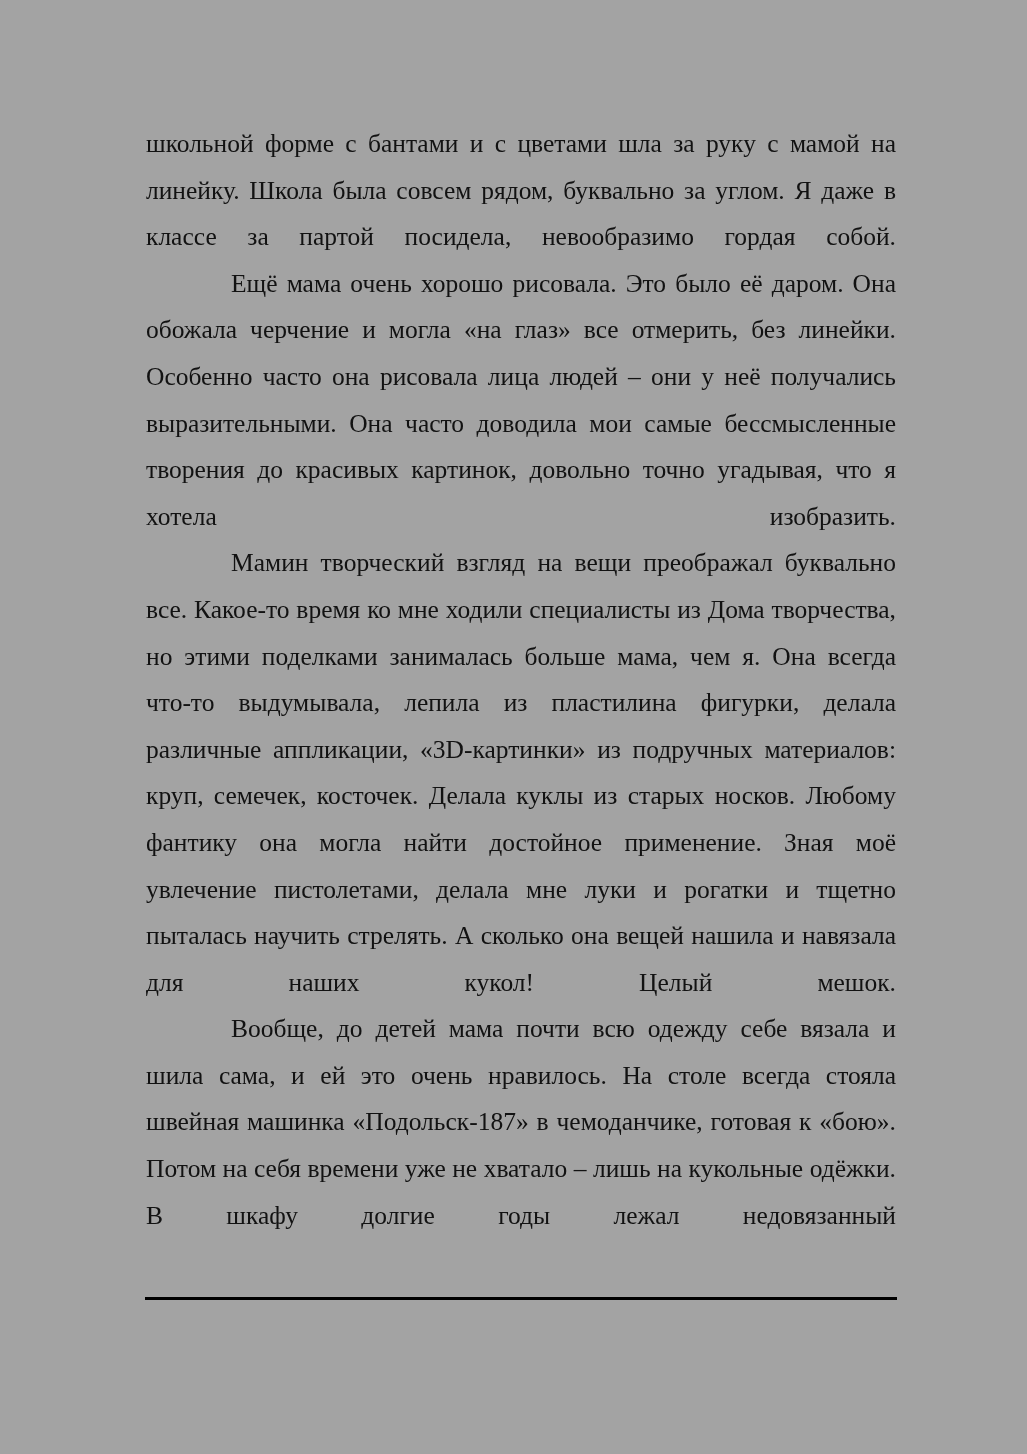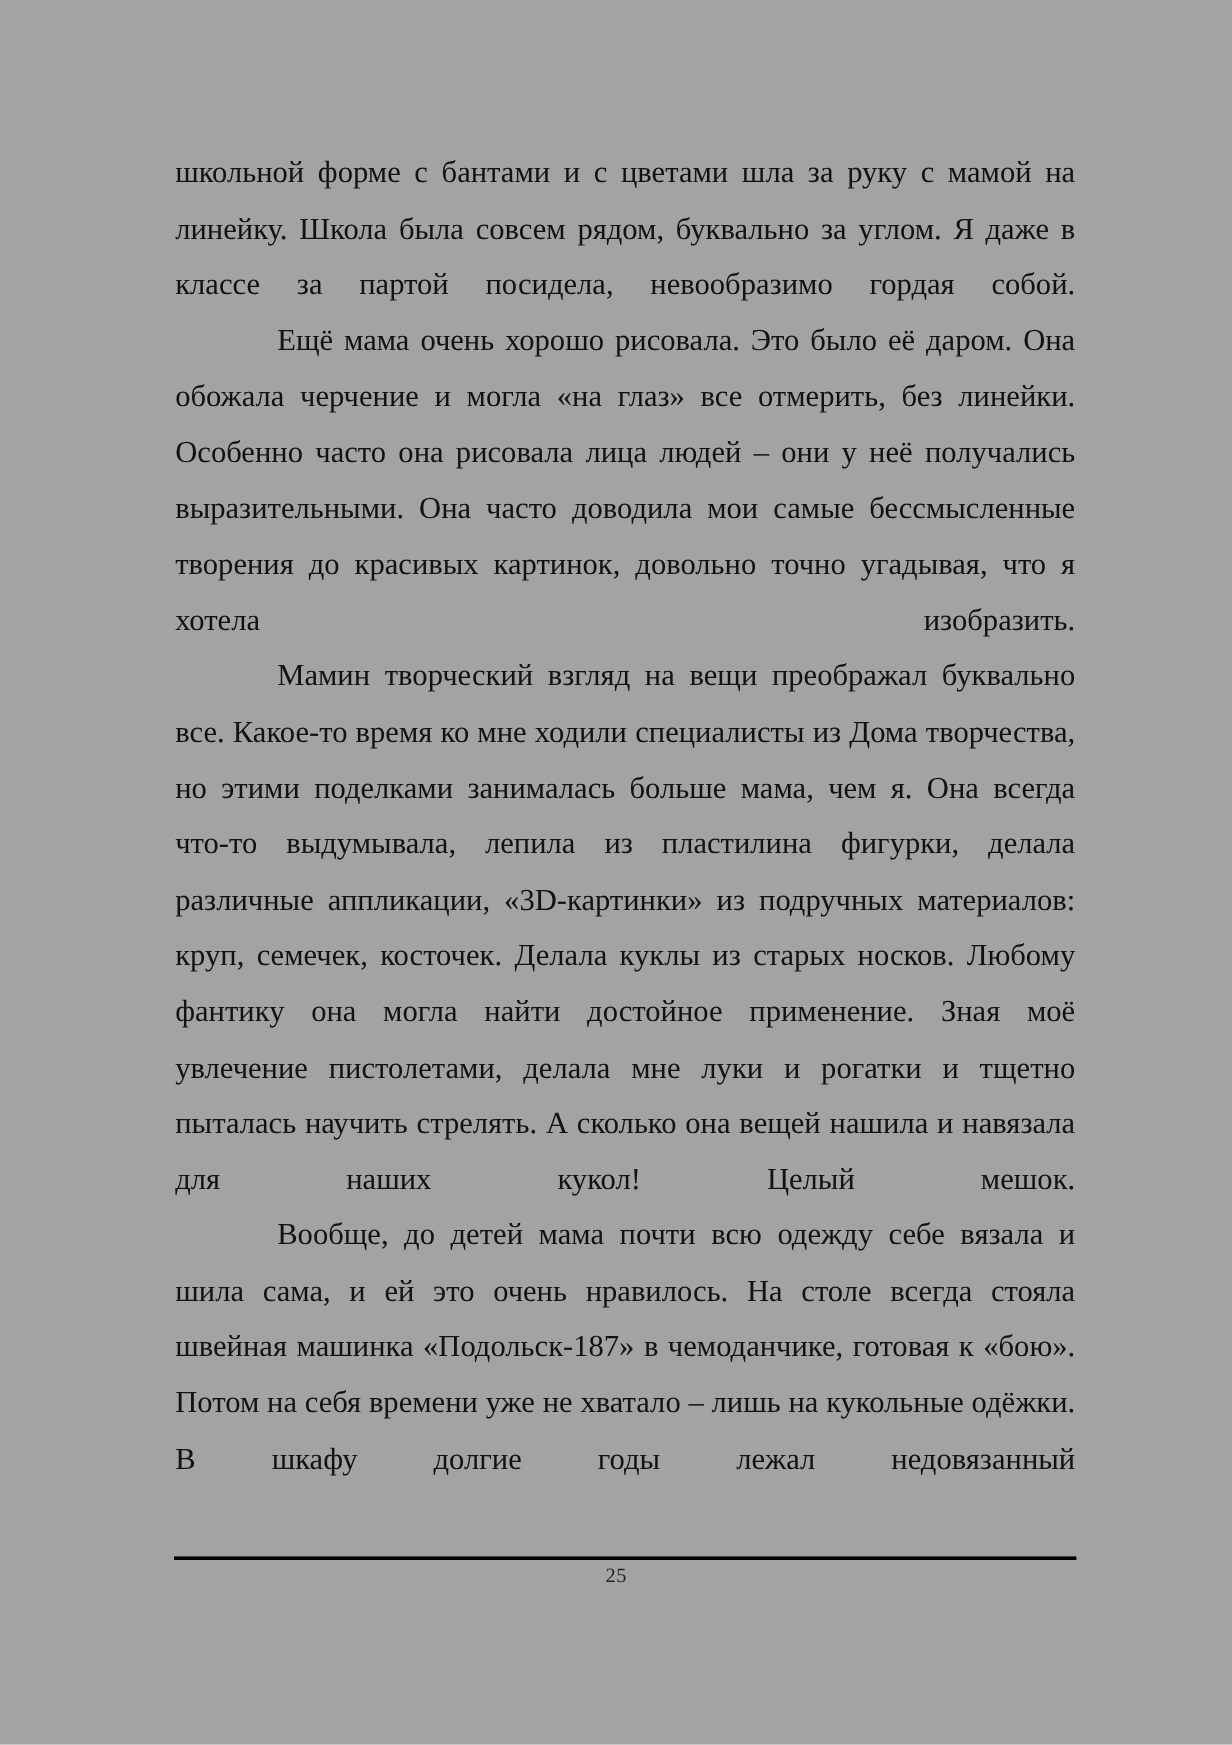--- a/index.html
+++ b/index.html
@@ -90,15 +90,14 @@
     <p class="para indent justify-all">Ещё мама очень хорошо рисовала. Это было её даром. Она обожала черчение и могла «на глаз» все отмерить, без линейки. Особенно часто она рисовала лица людей – они у неё получались выразительными. Она часто доводила мои самые бессмысленные творения до красивых картинок, довольно точно угадывая, что я хотела изобразить.</p>
 
     <p class="para indent justify-all">Мамин творческий взгляд на вещи преображал буквально все. Какое-то время ко мне ходили специалисты из Дома творчества, но этими поделками занималась больше мама, чем я. Она всегда что-то выдумывала, лепила из пластилина фигурки, делала различные аппликации, «3D-картинки» из подручных материалов: круп, семечек, косточек. Делала куклы из старых носков. Любому фантику она могла найти достойное применение. Зная моё увлечение пистолетами, делала мне луки и рогатки и тщетно пыталась научить стрелять. А сколько она вещей нашила и навязала для наших кукол! Целый мешок.</p>
 
     <p class="para indent justify-all">Вообще, до детей мама почти всю одежду себе вязала и шила сама, и ей это очень нравилось. На столе всегда стояла швейная машинка «Подольск-187» в чемоданчике, готовая к «бою». Потом на себя времени уже не хватало – лишь на кукольные одёжки. В шкафу долгие годы лежал недовязанный</p>
 
   </div>
 
   <div class="footer-rule"></div>
 
-  <div class="page-number">25</div>
 
 </div>
 
 </body></html>

